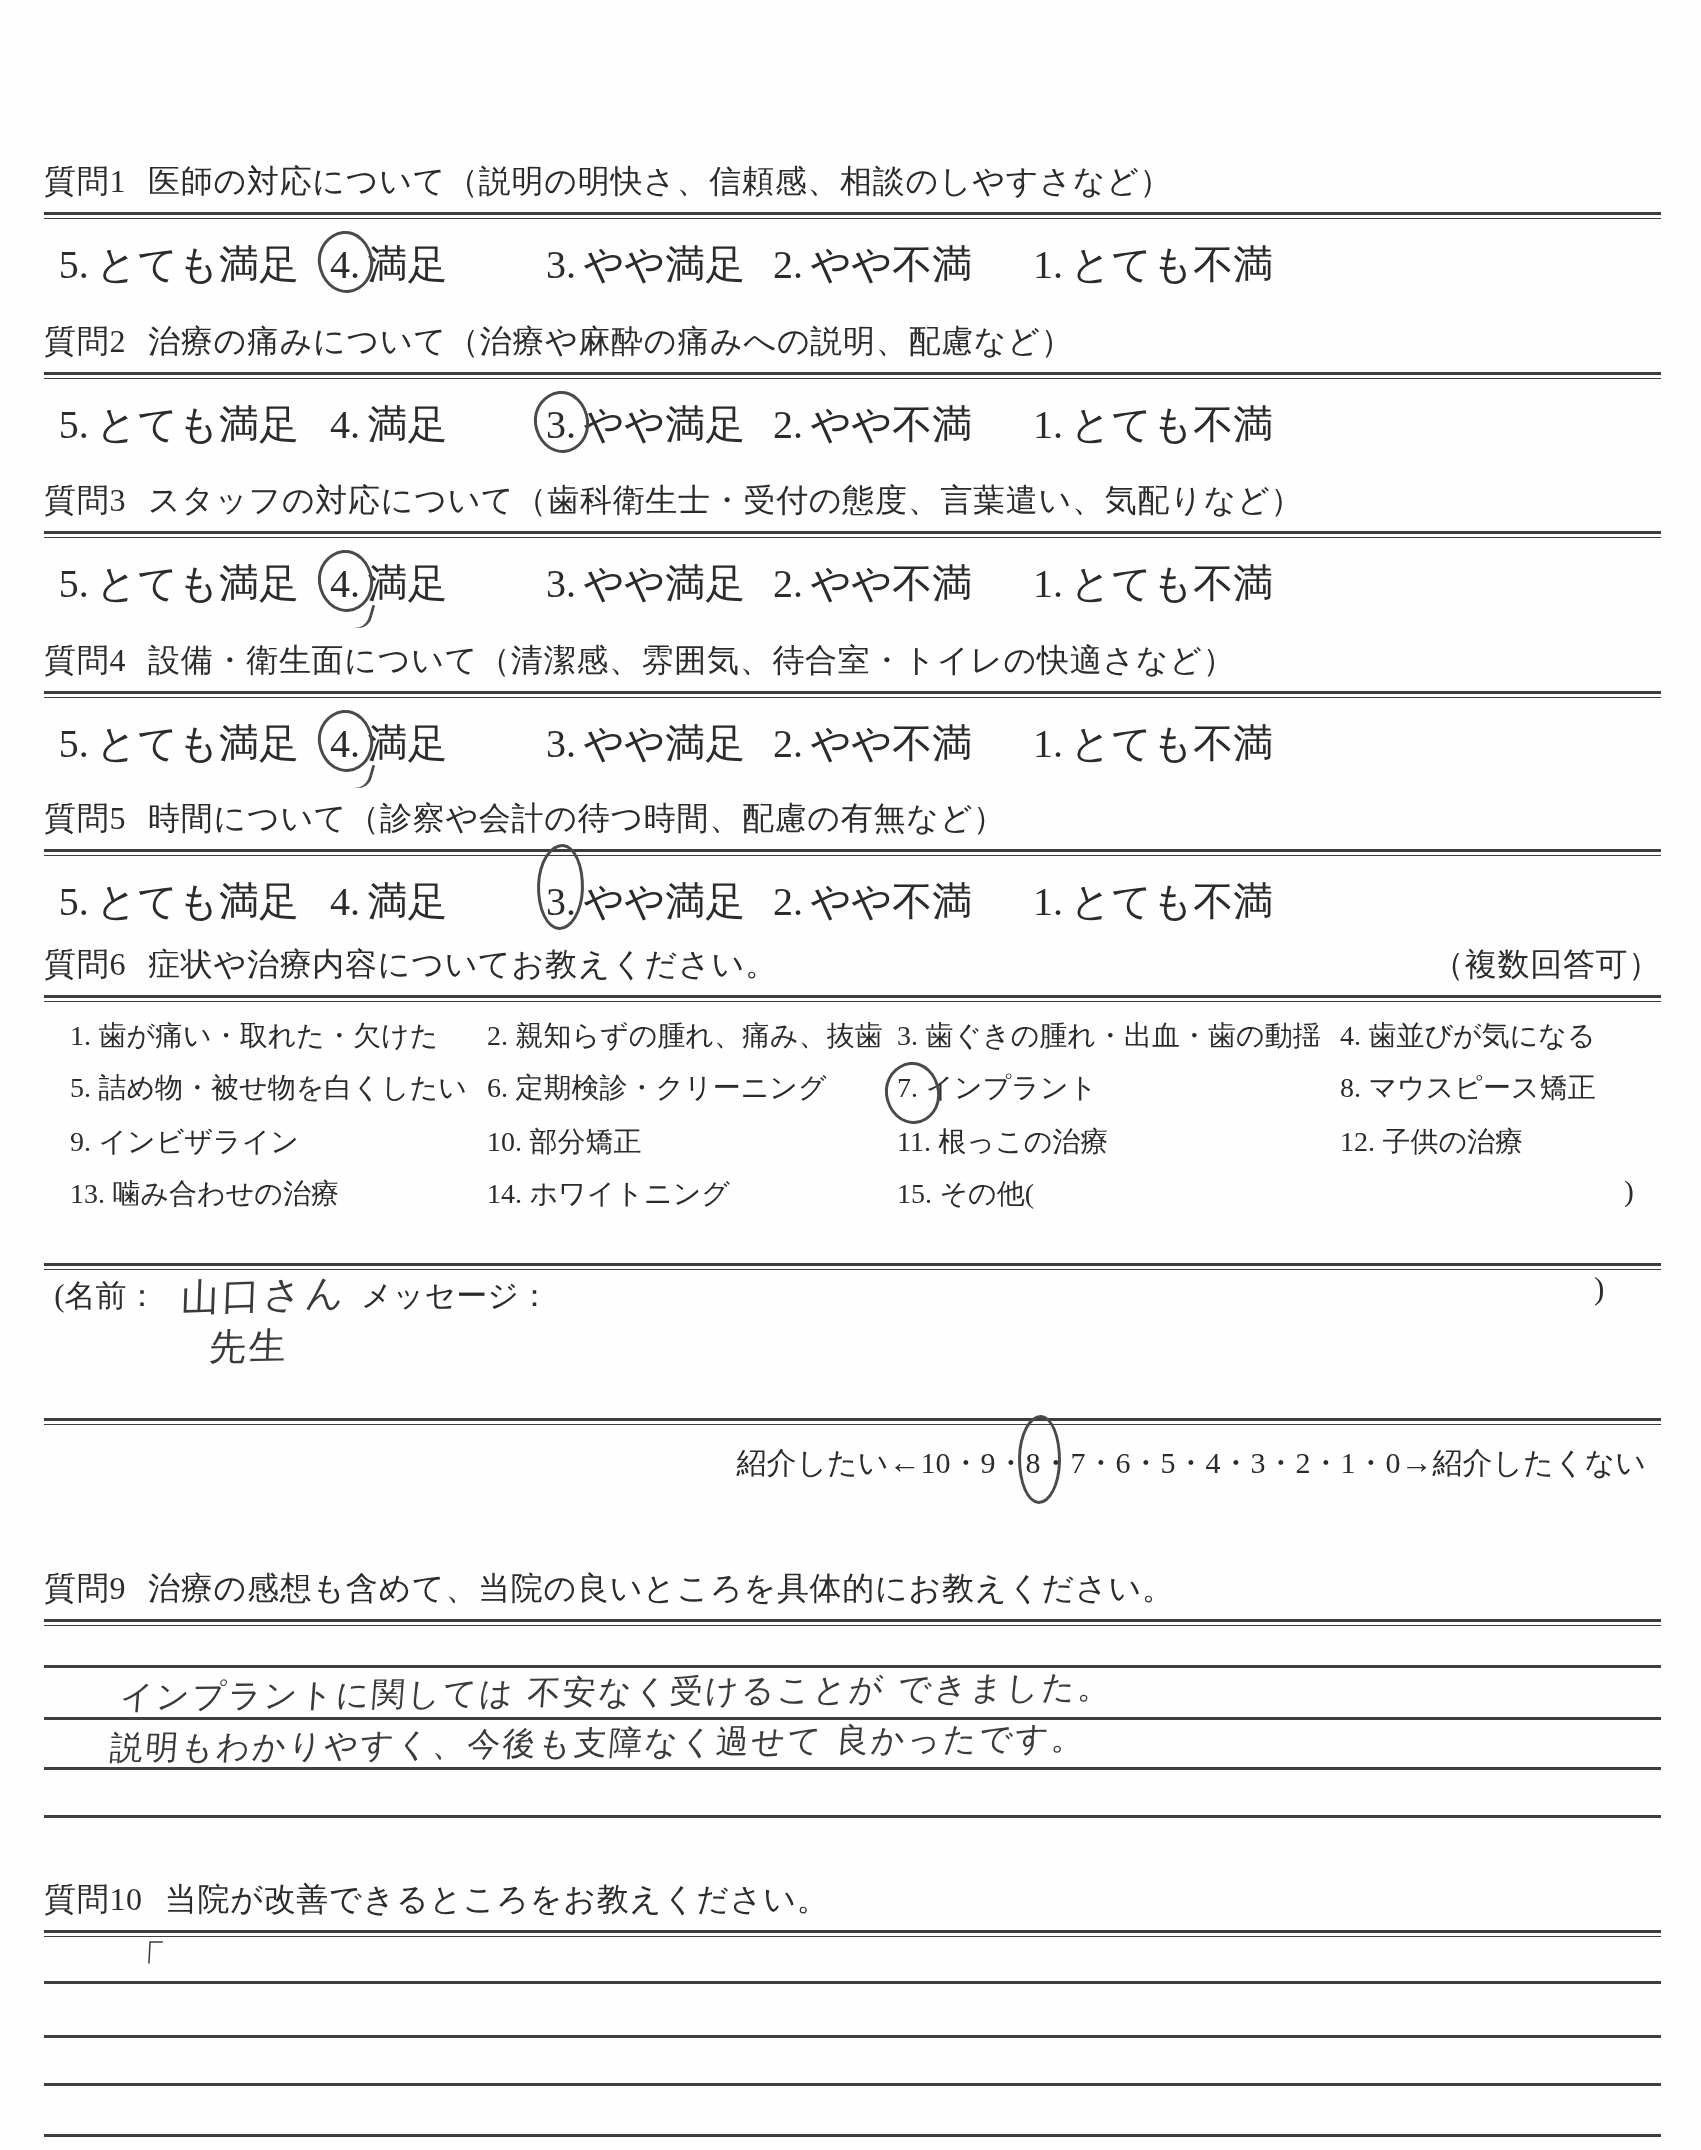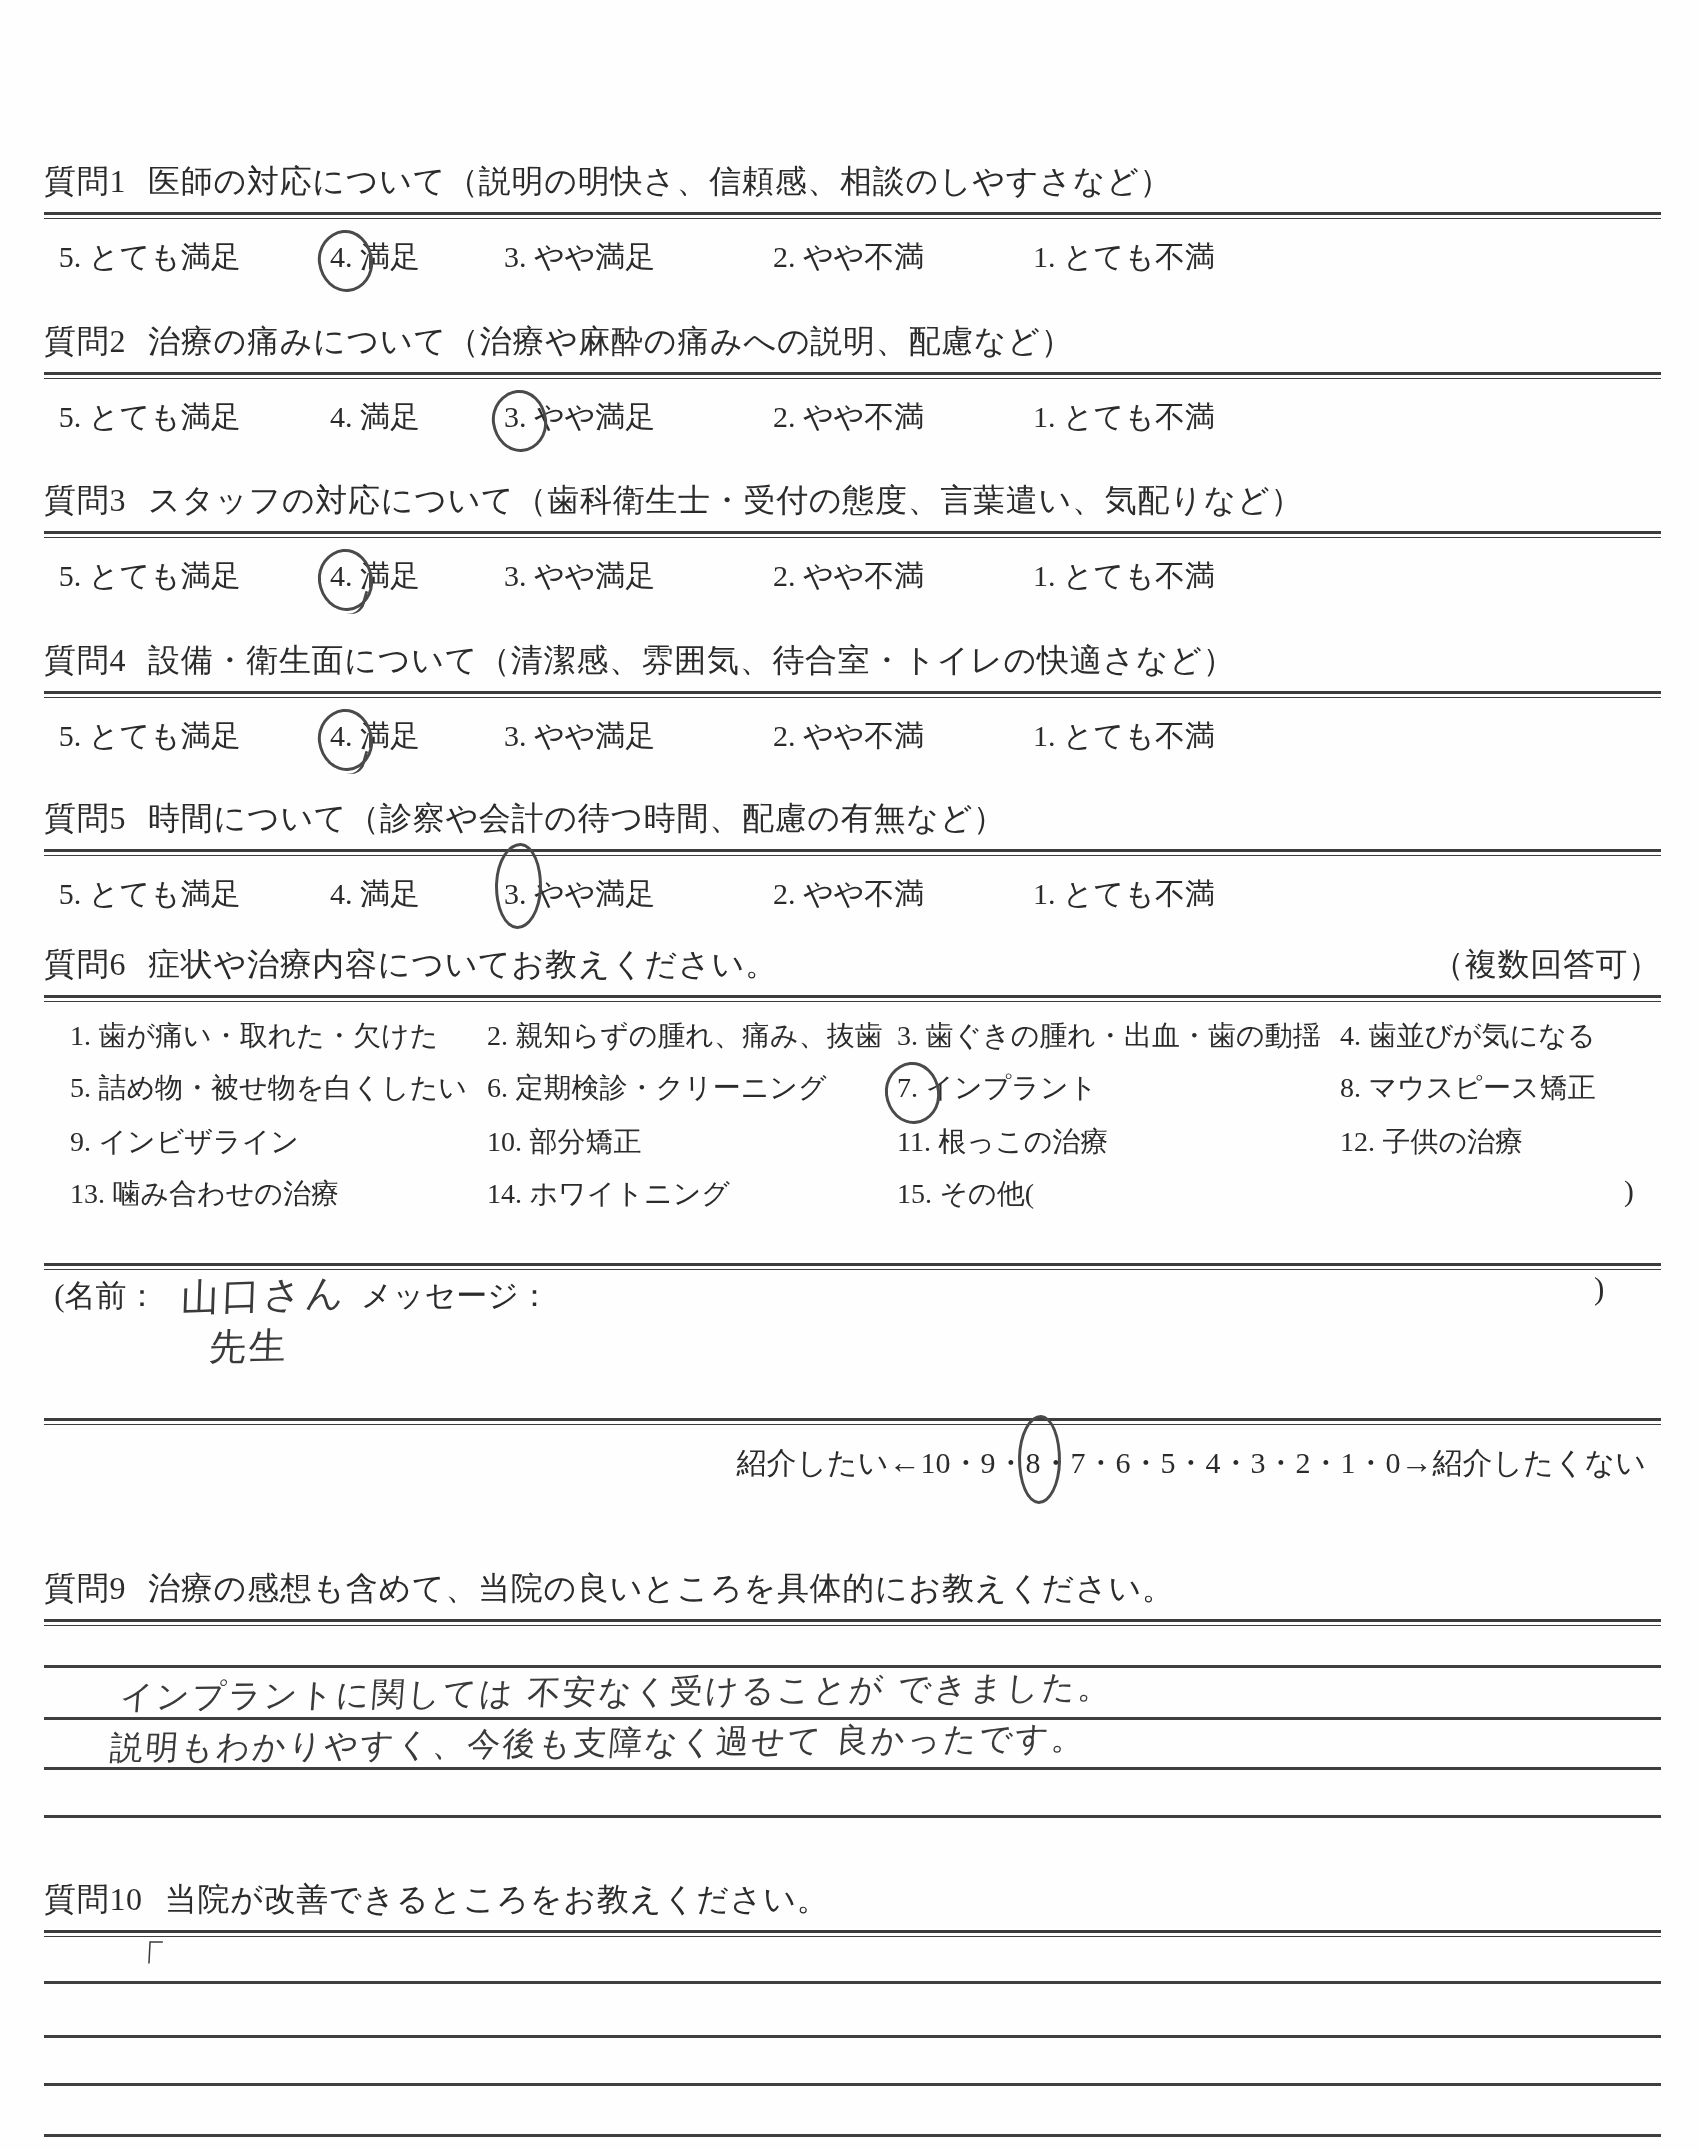--- a/index.html
+++ b/index.html
@@ -11,23 +11,23 @@
   .title { position:absolute; left:53px; top:38px; font-size:43px; letter-spacing:3.7px; white-space:nowrap; }
 
   .block { position:absolute; left:44px; width:1617px; }
   .q-header { font-size:32px; line-height:37px; letter-spacing:0.7px; white-space:nowrap; }
   .q-label { margin-right:22px; }
   .q6-note { position:absolute; right:0; top:0; font-size:32px; }
 
   .rule-double { margin-top:11.8px; height:3.7px; border-top:3px solid #3d3d3d; border-bottom:1.5px solid #3d3d3d; }
   .ans-line { position:absolute; left:0; width:1617px; border-top:3px solid #3f3f3f; }
 
-  .scale-row { position:relative; margin-top:17.7px; height:47px; font-size:30px; white-space:nowrap; }
+  .scale-row { position:relative; margin-top:17.7px; height:47px; font-size:40px; white-space:nowrap; }
   .opt { position:absolute; top:0; }
-  .pos1{ left:14.8px; } .pos2{ left:286px; } .pos3{ left:460px; } .pos4{ left:729px; } .pos5{ left:989px; }
+  .pos1{ left:14.8px; } .pos2{ left:286px; } .pos3{ left:502px; } .pos4{ left:729px; } .pos5{ left:989px; }
   .onum { margin-right:7.4px; }
 
   
   .pen-circle { position:relative; display:inline-block; }
   .pen-circle::before {
     content:""; position:absolute; left:-11.8px; top:-10.3px; width:49px; height:56px;
     border:3px solid #4a4a4a; border-radius:52% 48% 50% 50% / 48% 52% 48% 52%;
     transform:rotate(-7deg); pointer-events:none;
   }
   .pen-tall::before { width:41px; height:80px; top:-34px; left:-8.9px; transform:rotate(2deg); }

